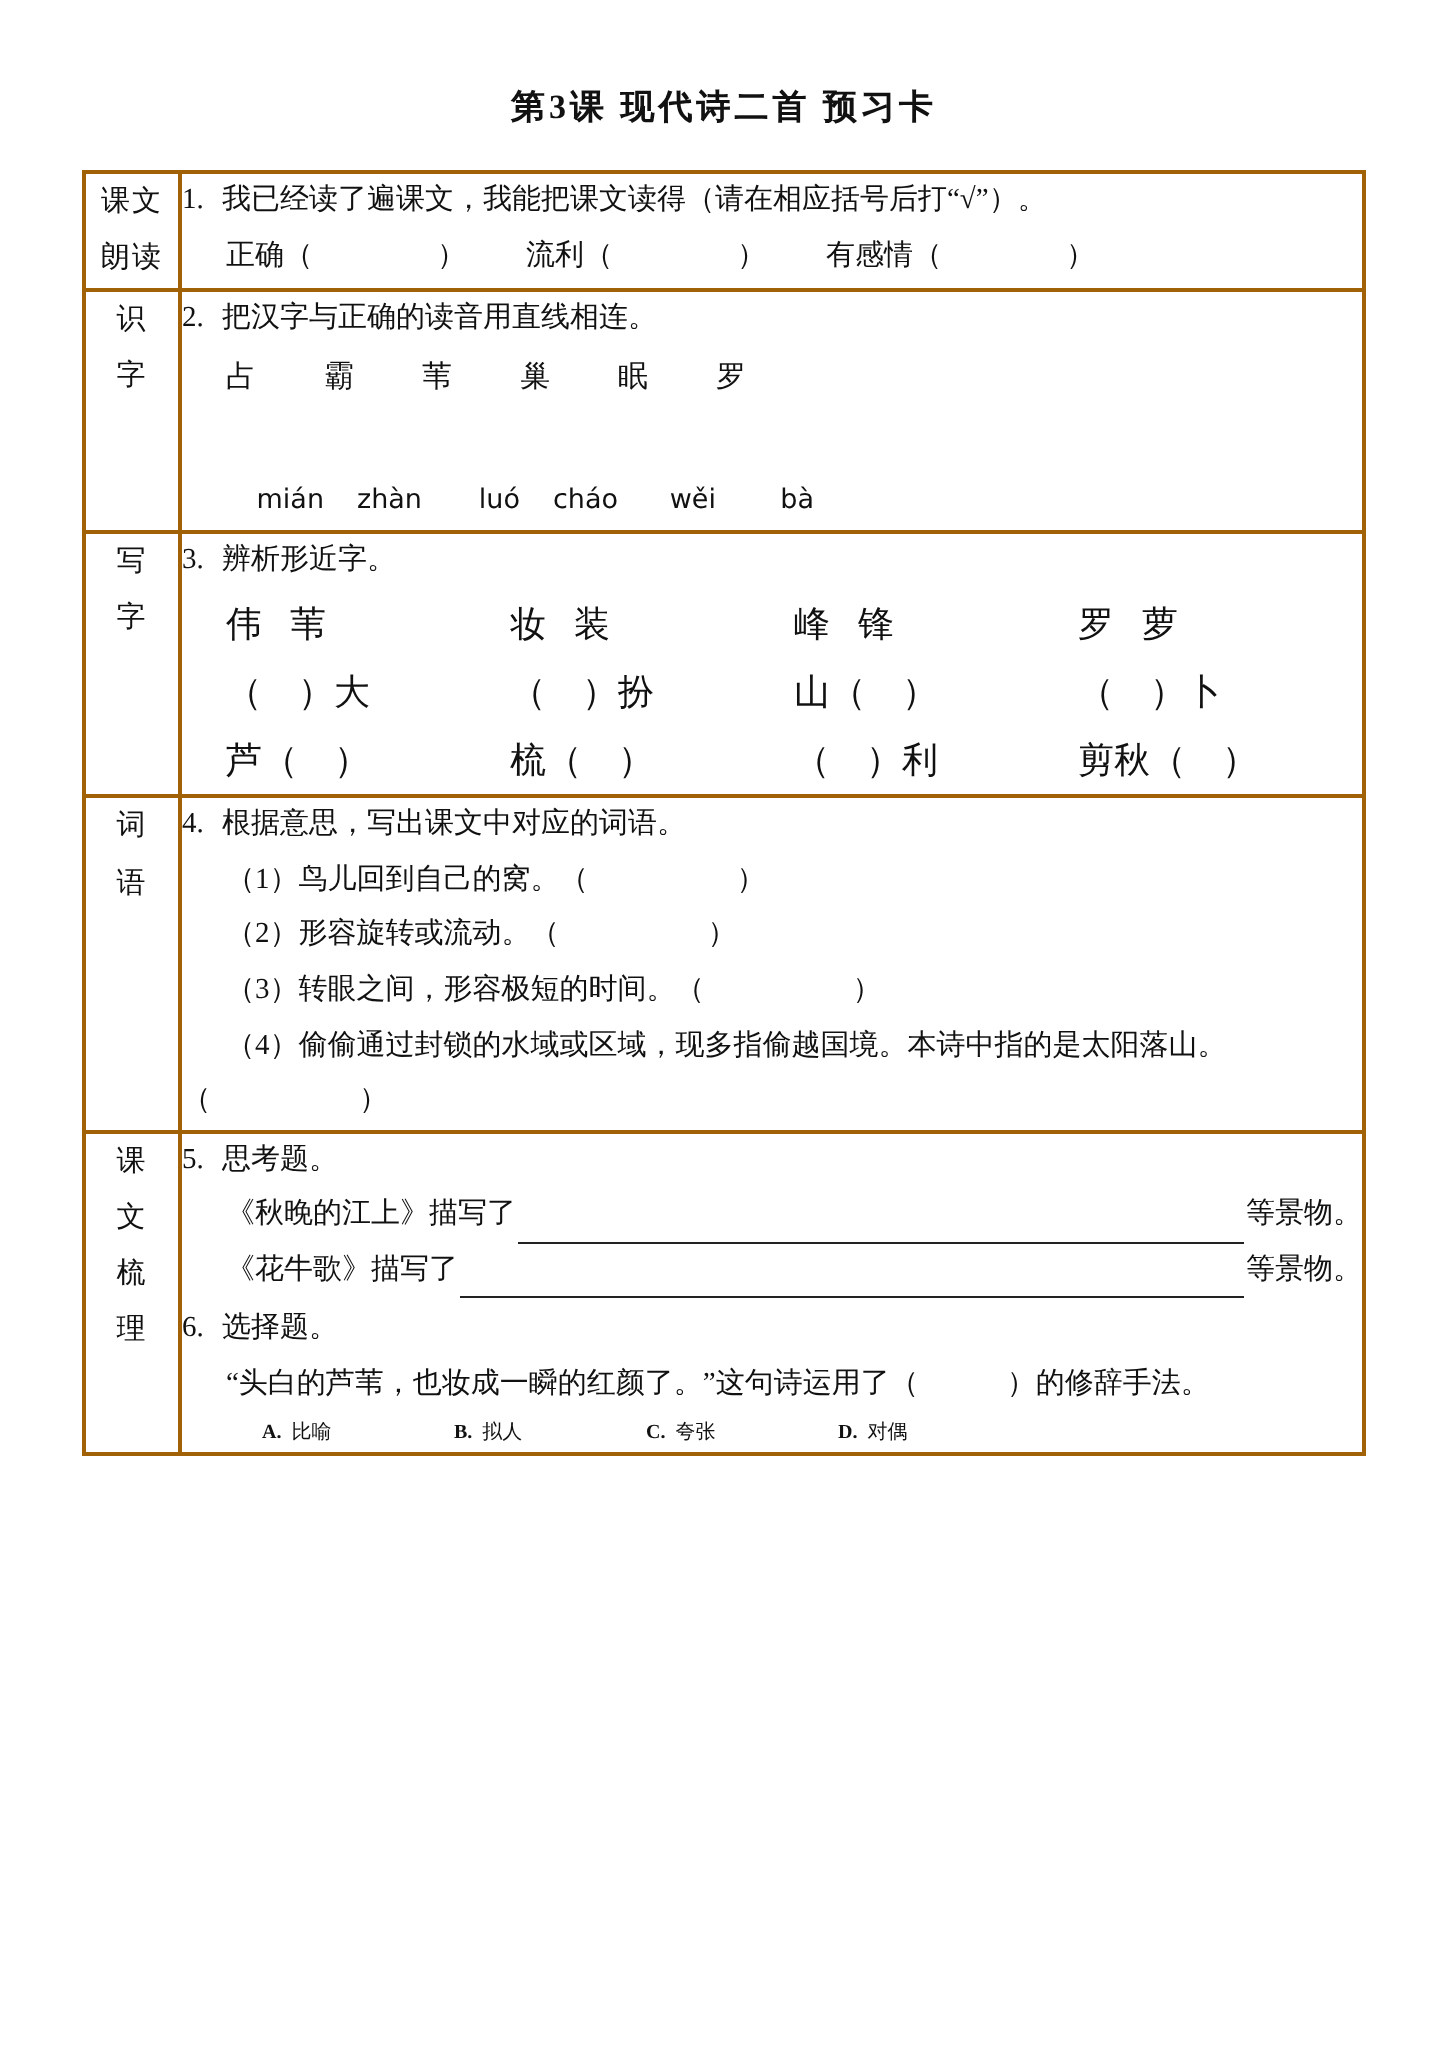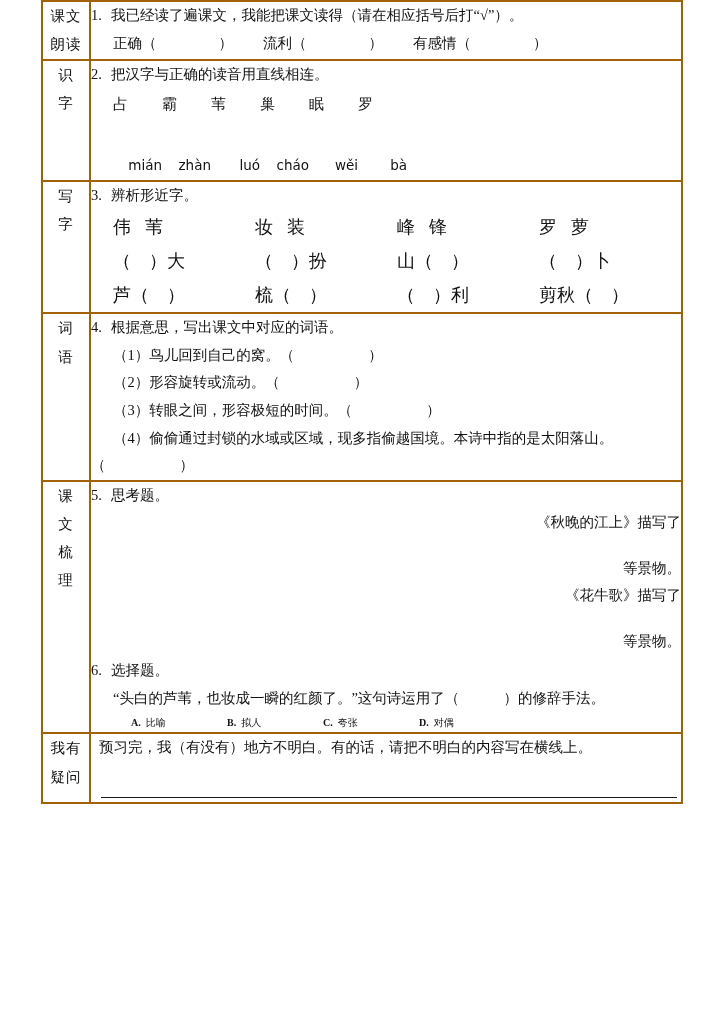--- a/index.html
+++ b/index.html
@@ -90,21 +90,20 @@
   }
   .pair-row .grp .sp { display: inline-block; width: 14px; }
   .def-line { padding-left: 22px; white-space: nowrap; }
   .blank-xs { display: inline-block; width: 62px; }
   .blank-m  { display: inline-block; width: 74px; }
   .fillrow {
     display: flex;
     align-items: flex-end;
     padding-left: 22px;
     white-space: nowrap;
-    flex-direction: column;
   }
   .fillrow .lead { flex: 0 0 auto; }
   .fillrow .rule {
     flex: 1 1 auto;
     border-bottom: 1px solid #222;
     height: 17px;
     margin: 0 1px;
   }
   .fillrow .tail { flex: 0 0 auto; }
   .choice-row {
@@ -134,20 +133,21 @@
     color: #777777;
     margin-top: 12px;
     font-family: "DejaVu Sans", "Liberation Sans", sans-serif;
   }
 </style>
 </head>
 <body>
 
 <div class="page">
 
+  <div class="doc-title">第3课 现代诗二首 预习卡</div>
 
   <table class="sheet">
     <colgroup>
         <col style="width:48px">
         <col>
       </colgroup>
     <tbody>
 
       <tr>
         <td class="label-cell">
@@ -278,28 +278,18 @@
           </div>
           <div class="choice-row">
             <span class="opt"><span class="ltr">A.</span><span>比喻</span></span>
             <span class="opt"><span class="ltr">B.</span><span>拟人</span></span>
             <span class="opt"><span class="ltr">C.</span><span>夸张</span></span>
             <span class="opt"><span class="ltr">D.</span><span>对偶</span></span>
           </div>
         </td>
       </tr>
 
-      <tr>
-        <td class="label-cell">
-          <span class="lbl-line">我有</span>
-          <span class="lbl-line">疑问</span>
-        </td>
-        <td class="body-cell" style="padding-left:8px;">
-          <div style="white-space:nowrap;">预习完，我（有没有）地方不明白。有的话，请把不明白的内容写在横线上。</div>
-          <div class="doubt-line"></div>
-        </td>
-      </tr>
 
     </tbody>
   </table>
 
 
 </div>
 
 </body></html>

